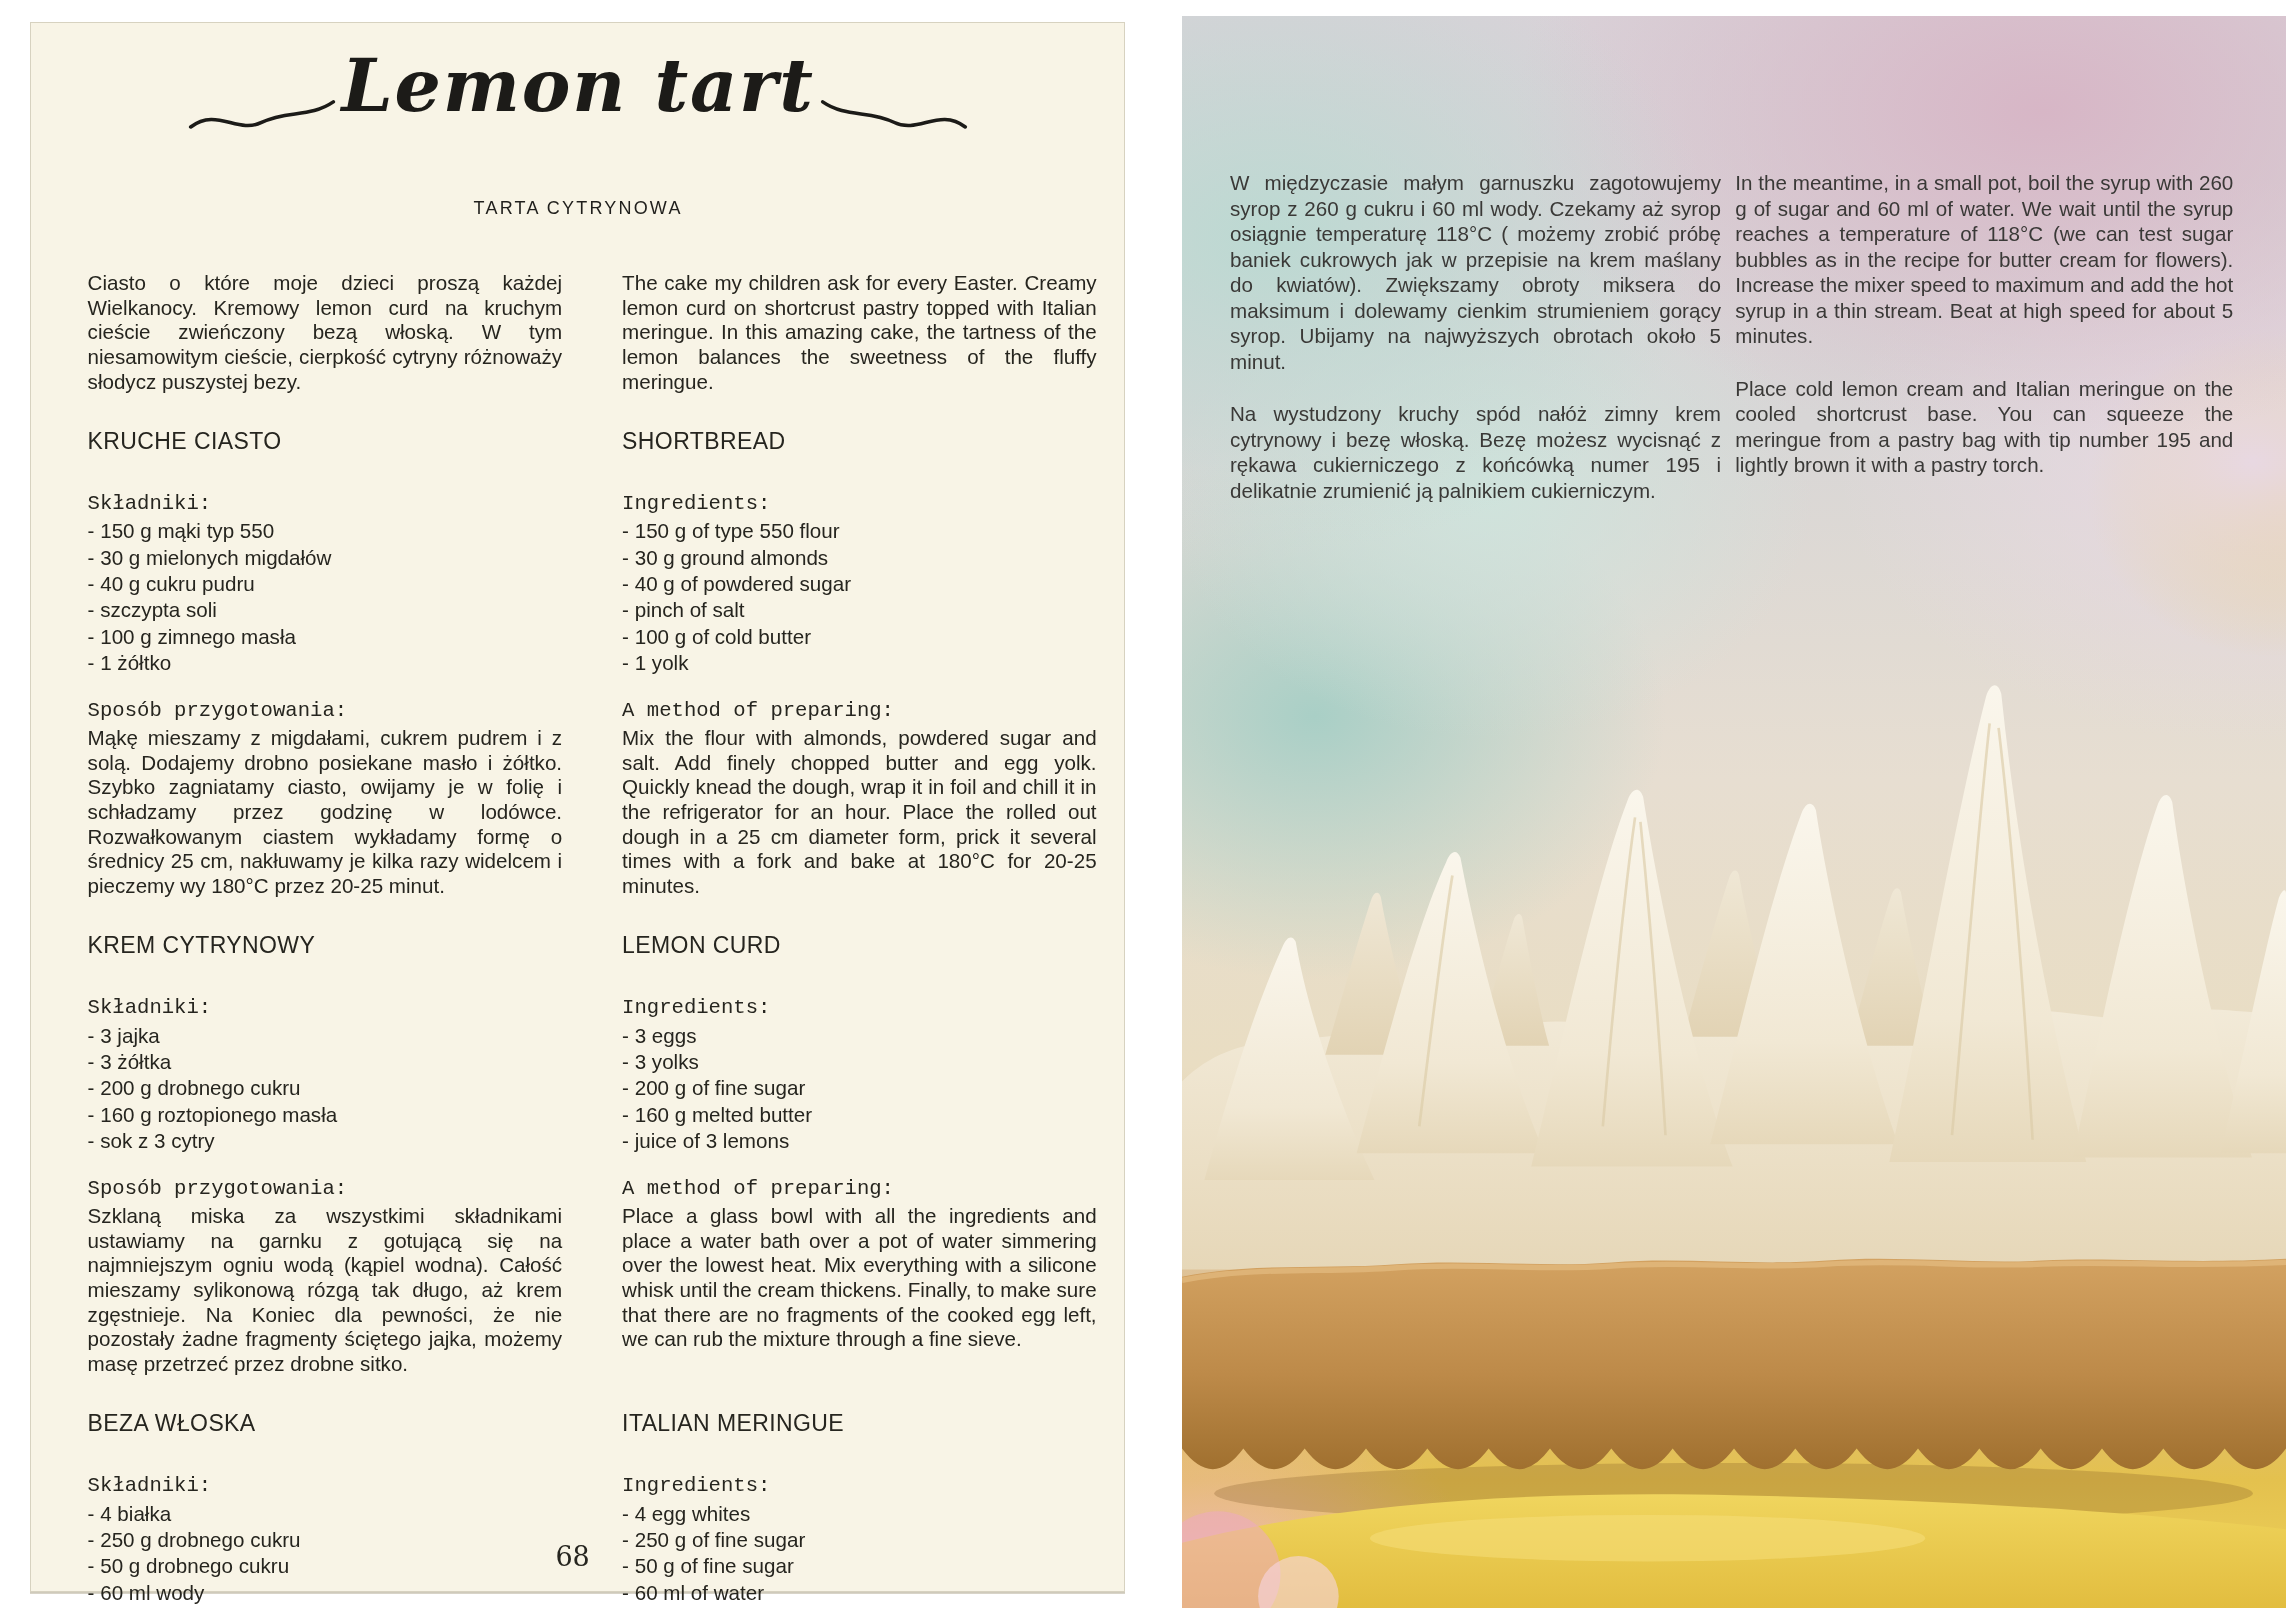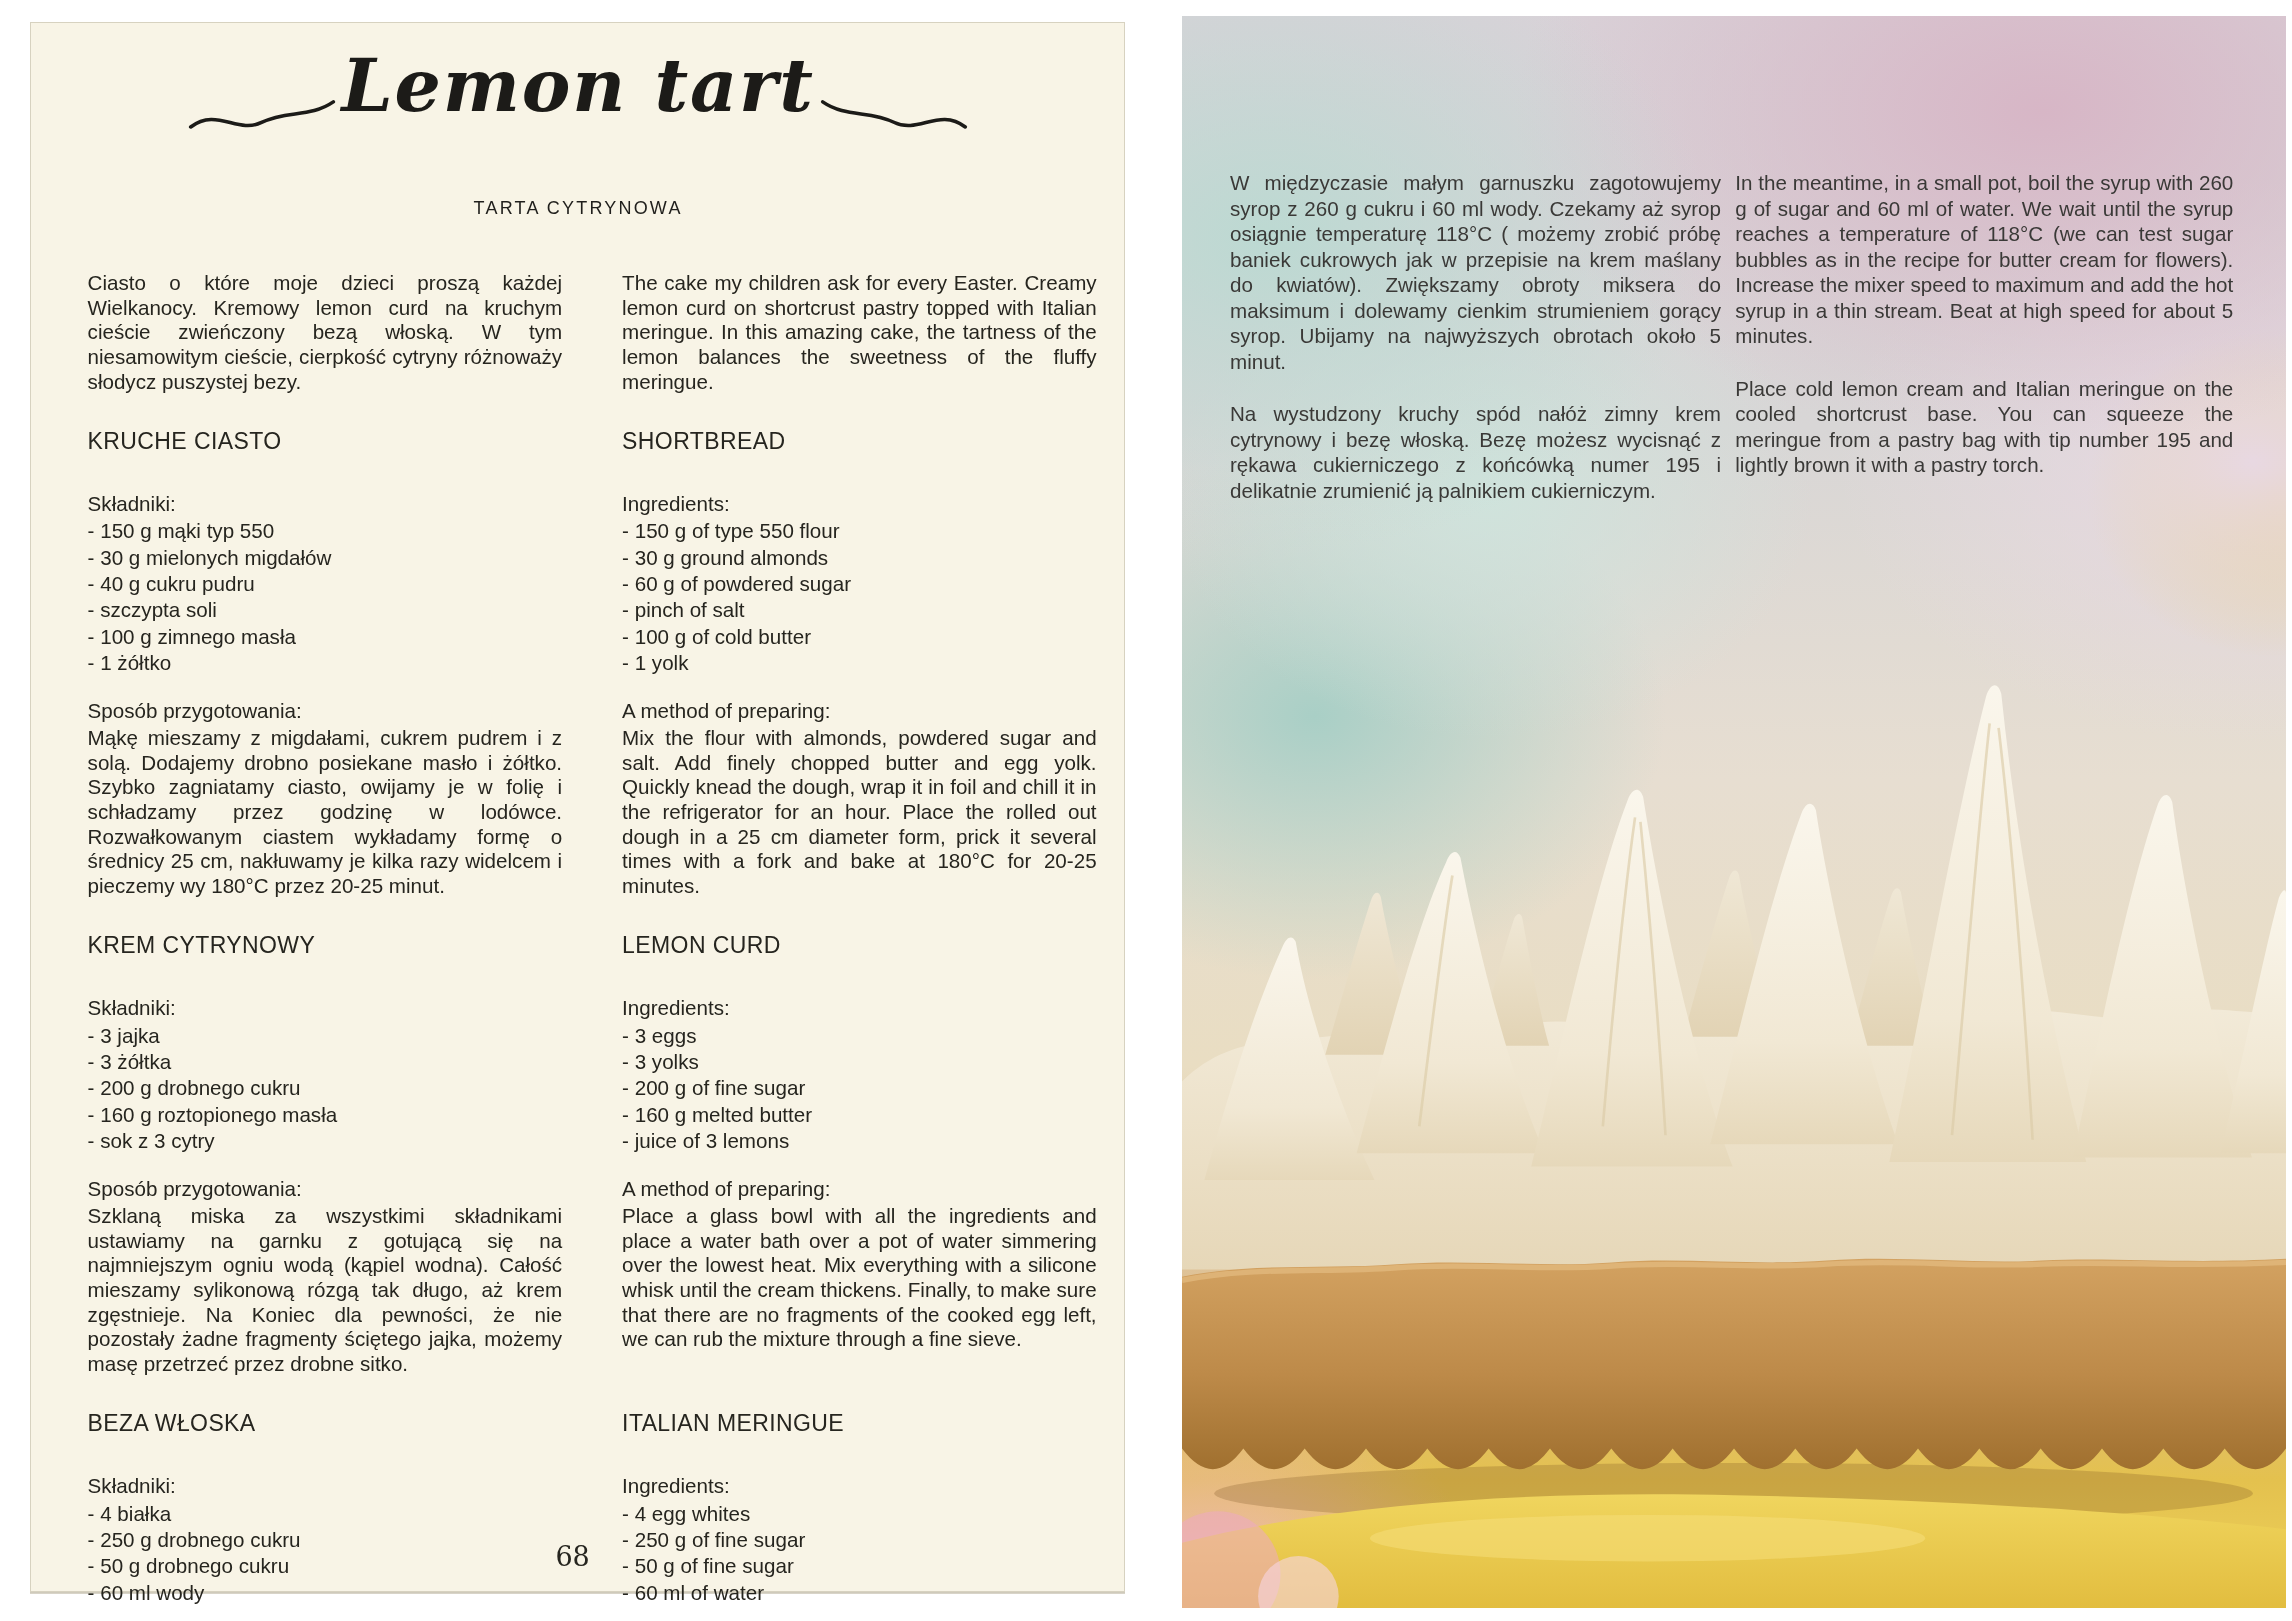--- a/index.html
+++ b/index.html
@@ -13,21 +13,21 @@
   .title-row{display:flex;align-items:flex-end;justify-content:center;gap:3.6px;margin-top:21.5px;height:99px;text-align:center;}
   .script-title{font-family:"DejaVu Serif", serif;font-style:italic;font-weight:600;
                 font-size:73px;line-height:1;color:#1c1b18;letter-spacing:1.8px;padding:0 1.8px;}
   .flourish{flex:0 0 auto;margin-bottom:23px;}
   .subtitle{text-align:center;font-size:18px;letter-spacing:2.2px;margin-top:27px;color:#201f1c;}
   .columns{display:grid;grid-template-columns:1fr 1fr;column-gap:32px;margin-top:52px;
            font-size:20.6px;line-height:1.2;}
   .cell{margin-bottom:23px;margin-left:28px;}
   .para{margin:0;text-align:justify;}
   .sec-heading{font-size:23px;font-weight:normal;letter-spacing:0.4px;margin:10.7px 0 36px 0;}
-  .label{margin:0 0 1.8px 0;}
+  .label{margin:0 0 1.8px 0;font-family:Liberation Mono, monospace;}
   .ing-list{margin:0;}
   .ing{margin:0;line-height:1.28;}
   .method{margin:0;text-align:justify;}
   .page-number{position:absolute;left:0;right:9px;bottom:19.7px;text-align:center;
                font-family:"DejaVu Serif", serif;font-size:27px;color:#26251f;}
 
   
   .photo{position:absolute;left:1182px;top:16px;width:1104px;height:1592px;overflow:hidden;
          background:
            radial-gradient(376px 269px at 3% 98%, rgba(236,178,198,.8), transparent 70%),
@@ -86,21 +86,21 @@
           <p class="ing">- 100 g zimnego masła</p>
           <p class="ing">- 1 żółtko</p>
         </div>
       </div>
       <div class="cell">
         <h2 class="sec-heading">SHORTBREAD</h2>
         <p class="label">Ingredients:</p>
         <div class="ing-list">
           <p class="ing">- 150 g of type 550 flour</p>
           <p class="ing">- 30 g ground almonds</p>
-          <p class="ing">- 60 g of powdered sugar</p>
+          <p class="ing">- 40 g of powdered sugar</p>
           <p class="ing">- pinch of salt</p>
           <p class="ing">- 100 g of cold butter</p>
           <p class="ing">- 1 yolk</p>
         </div>
       </div>
 
       <div class="cell">
         <p class="label">Sposób przygotowania:</p>
         <p class="method">Mąkę mieszamy z migdałami, cukrem pudrem i z solą. Dodajemy drobno posiekane masło i żółtko. Szybko zagniatamy ciasto, owijamy je w folię i schładzamy przez godzinę w lodówce. Rozwałkowanym ciastem wykładamy formę o średnicy 25 cm, nakłuwamy je kilka razy widelcem i pieczemy wy 180°C przez 20-25 minut.</p>
       </div>

